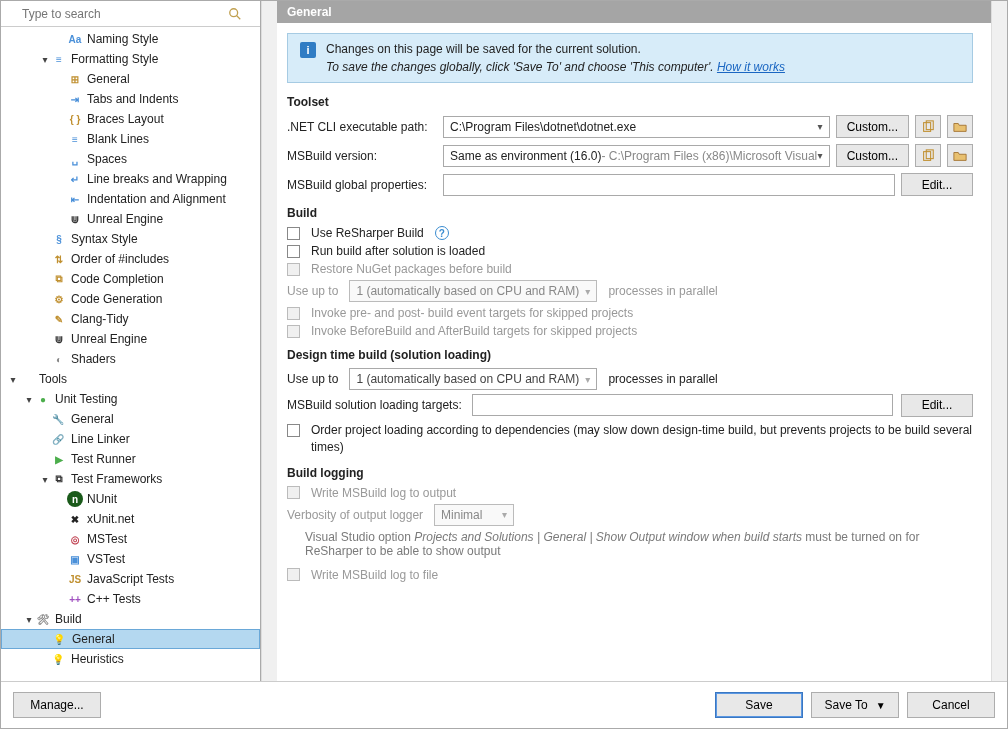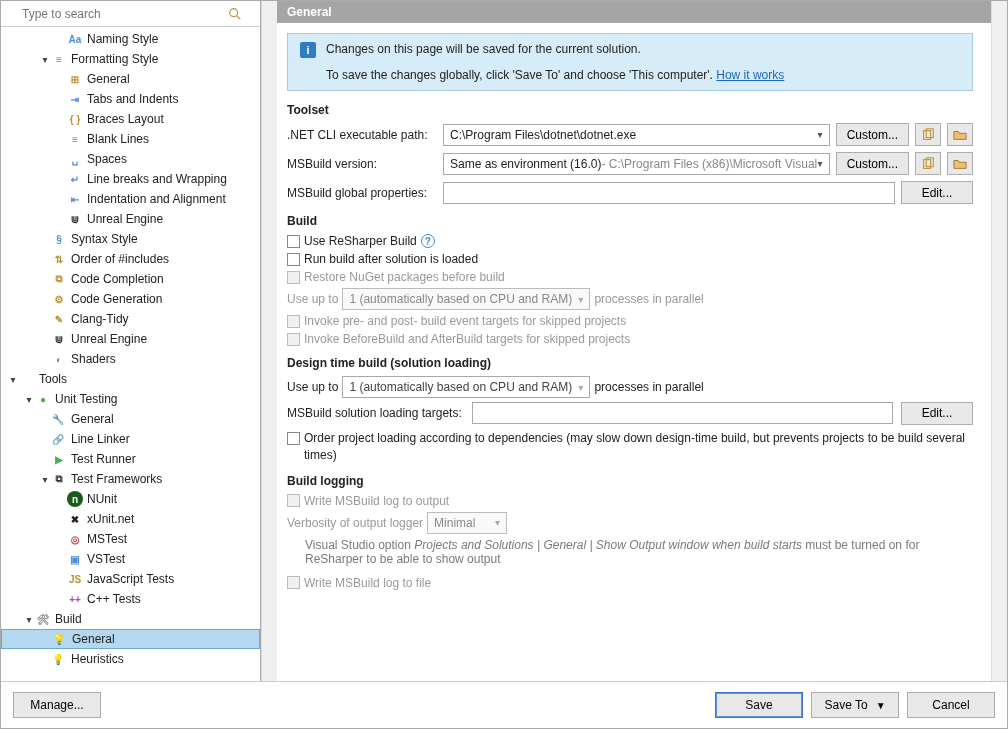--- a/index.html
+++ b/index.html
@@ -183,21 +183,21 @@
     background: #e8e8e8;
     height: 23px; width: 26px;
     display: inline-flex;
     align-items: center;
     justify-content: center;
     cursor: pointer;
   }
   .chk-row {
     display: flex;
     align-items: center;
-    gap: 4px;
+    gap: 11px;
     margin: 4px 0;
   }
   .chk {
     width: 13px; height: 13px;
     border: 1px solid #888;
     background: #fff;
     flex-shrink: 0;
   }
   .chk.disabled { border-color: #bbb; background: #f0f0f0; }
   .disabled-text { color: #999; }
@@ -463,21 +463,21 @@
     <div class="scrollbar-side"></div>
 
     <div class="content-col">
       <div class="header-bar">General</div>
       <div class="content">
 
         <div class="info-banner">
           <span class="info-icon">i</span>
           <div class="lines">
             <div>Changes on this page will be saved for the current solution.</div>
-            <div style="margin-top:12px;">
+            <div style="margin-top:4px;font-style:italic;">
               <span>To save the changes globally, click 'Save To' and choose 'This computer'. </span><a>How it works</a>
             </div>
           </div>
         </div>
 
         <div class="section-title">Toolset</div>
         <div class="form-row">
           <div class="form-label">.NET CLI executable path:</div>
           <div class="combo">
               <span>C:\Program Files\dotnet\dotnet.exe</span>

